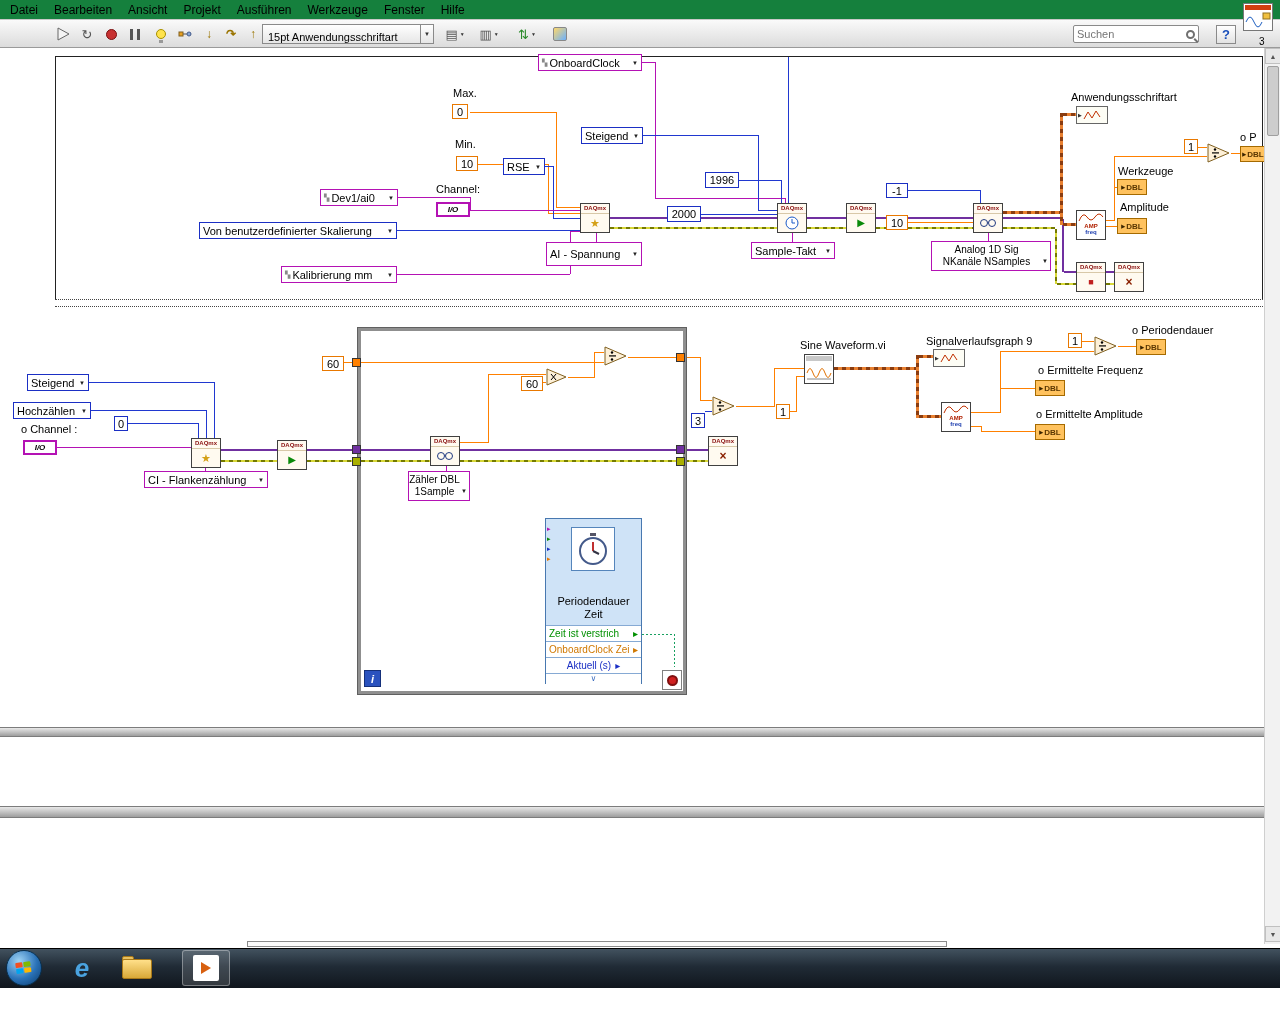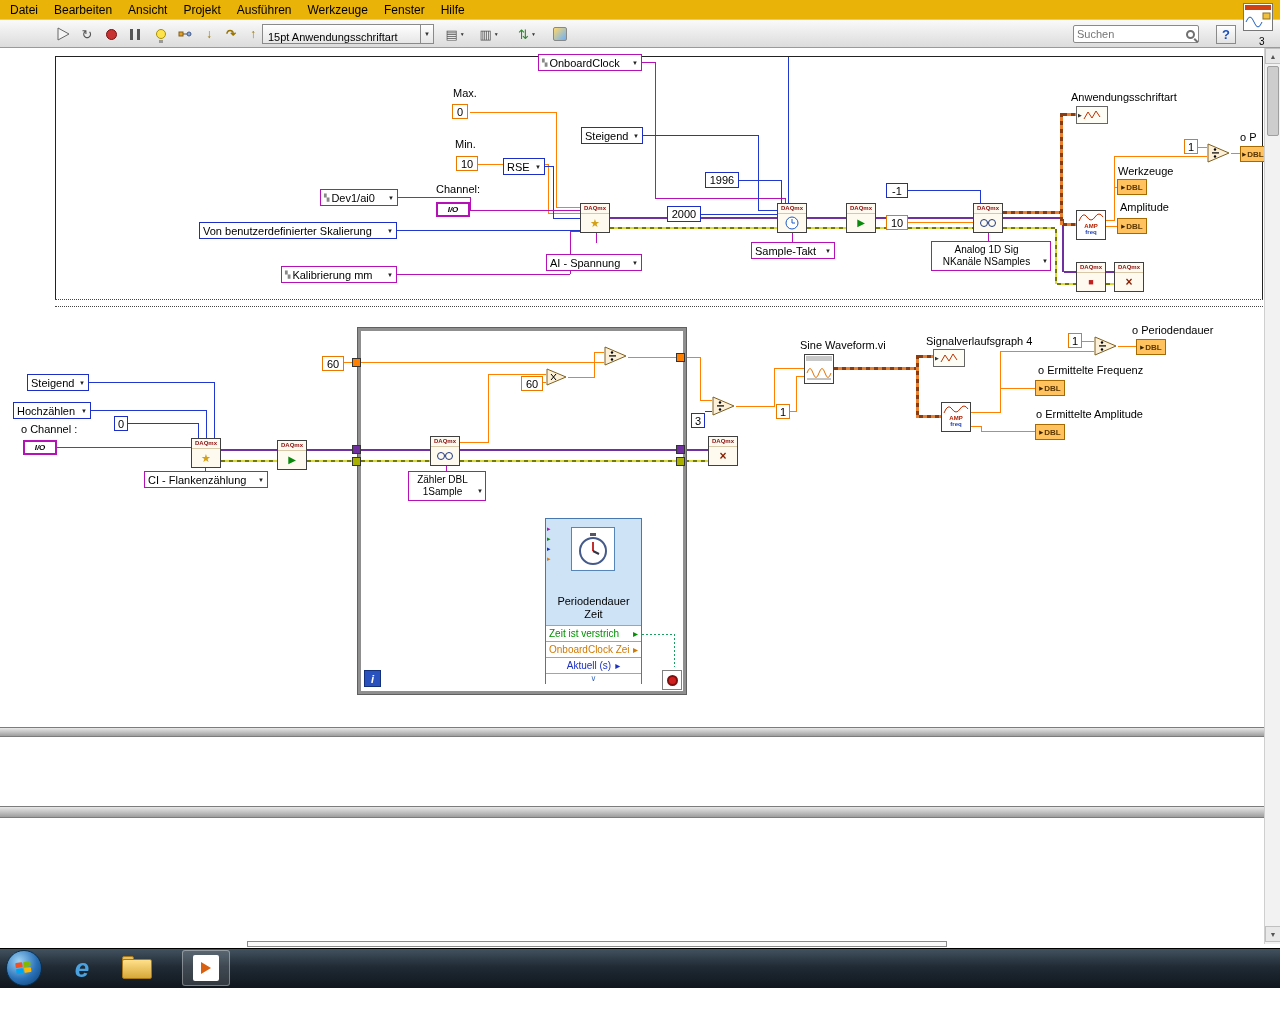--- a/index.html
+++ b/index.html
@@ -1,20 +1,20 @@
 <!DOCTYPE html>
 <html><head>
 <meta charset="utf-8">
 <style>
 *{margin:0;padding:0;box-sizing:border-box}
 html,body{width:1280px;height:1024px}
 body{position:relative;background:#fff;font-family:"Liberation Sans",sans-serif;overflow:hidden;font-size:11px}
 .abs{position:absolute}
 
-#menubar{position:absolute;left:0;top:0;width:1280px;height:20px;background:#eab308;border-bottom:1px solid #c9c9c9;display:flex;align-items:center;font-size:12px;padding-left:2px}
+#menubar{position:absolute;left:0;top:0;width:1280px;height:20px;background:#15803d;border-bottom:1px solid #c9c9c9;display:flex;align-items:center;font-size:12px;padding-left:2px}
 .mitem{padding:2px 8px;cursor:default}
 #toolbar{position:absolute;left:0;top:20px;width:1280px;height:28px;background:linear-gradient(#fafafa,#dcdcdc);border-bottom:1px solid #9a9a9a}
 .tb{position:absolute;top:3px;width:22px;height:22px;display:flex;align-items:center;justify-content:center;gap:2px}
 .tglyph{font-size:13px;color:#555}
 .gold{color:#9a7400;font-weight:bold;font-size:12px}
 .green{color:#2a8a2a}
 .abort-dot{width:11px;height:11px;border-radius:50%;background:#c83232;border:1px solid #7a1010}
 .pbar{width:3px;height:11px;background:#555;display:inline-block;margin:0 1px}
 .bulb{width:10px;height:10px;border-radius:50%;background:#ffe34d;border:1px solid #a89000;position:relative}
 .bulb::after{content:"";position:absolute;left:2px;top:10px;width:4px;height:3px;background:#999}
@@ -288,21 +288,21 @@
     <span class="grid">▚</span>
     <span>Kalibrierung mm</span>
     <span class="dd">▼</span>
   </div>
   <div class="daqmx" style="left:580px;top:203px">
     <span class="dqh">DAQmx</span>
     <span class="dqg">
         <span class="g-star">★</span>
       </span>
   </div>
-  <div class="ring b-mg" style="left:546px;top:254px;width:96px;height:17px">
+  <div class="ring b-mg" style="left:546px;top:242px;width:96px;height:24px">
     <span>AI - Spannung</span>
     <span class="dd">▼</span>
   </div>
   <div class="cst b-bl" style="left:667px;top:206px;width:34px;height:16px">2000</div>
   <div class="daqmx" style="left:777px;top:203px">
     <span class="dqh">DAQmx</span>
     <span class="dqg">
         <svg width="14" height="14">
           <circle cx="7" cy="7" r="6" fill="#fff" stroke="#1a5ac8"></circle>
           <line x1="7" y1="7" x2="7" y2="3" stroke="#1a5ac8"></line>
@@ -493,21 +493,21 @@
   <div class="daqmx" style="left:430px;top:436px">
     <span class="dqh">DAQmx</span>
     <span class="dqg">
         <svg width="16" height="10">
           <circle cx="4" cy="5" r="3.5" fill="none" stroke="#203a80"></circle>
           <circle cx="12" cy="5" r="3.5" fill="none" stroke="#203a80"></circle>
           <line x1="7.5" y1="4" x2="8.5" y2="4" stroke="#203a80"></line>
         </svg>
       </span>
   </div>
-  <div class="ring b-mg ring2" style="left:408px;top:471px;width:78px;height:30px">
+  <div class="ring b-mg ring2" style="left:408px;top:471px;width:62px;height:30px">
     <span>Zähler DBL</span>
     <span>1Sample</span>
     <span class="dd">▼</span>
   </div>
 
   <div id="express">
     <span class="exar" style="top:6px;color:#b412b4">▸</span>
     <span class="exar" style="top:16px;color:#0a8a0a">▸</span>
     <span class="exar" style="top:26px;color:#1b2fc4">▸</span>
     <span class="exar" style="top:36px;color:#e87800">▸</span>
@@ -558,21 +558,21 @@
     </svg>
   <div class="cst b-or" style="left:776px;top:404px;width:14px;height:15px">1</div>
   <div class="lbl" style="left:800px;top:339px">Sine Waveform.vi</div>
   <div class="node" style="left:804px;top:354px;width:30px;height:30px">
     <svg width="28" height="28">
         <rect x="1" y="1" width="26" height="5" fill="#c8c8c8"></rect>
         <path d="M2,18 q3,-9 6,0 t6,0 t6,0 t6,0" stroke="#e07000" fill="none"></path>
         <line x1="2" y1="24" x2="26" y2="24" stroke="#888"></line>
       </svg>
   </div>
-  <div class="lbl" style="left:926px;top:335px">Signalverlaufsgraph 4</div>
+  <div class="lbl" style="left:926px;top:335px">Signalverlaufsgraph 9</div>
   <div class="gterm" style="left:933px;top:349px">
     <span class="ar">▶</span>
     <svg width="20" height="12">
         <path d="M1,10 L5,3 L9,9 L13,2 L17,8" stroke="#c03000" fill="none"></path>
       </svg>
   </div>
   <div class="node ampfreq" style="left:941px;top:402px">
     <svg width="26" height="12">
         <path d="M1,10 Q5,0 9,6 T17,6 T25,6" stroke="#c03000" fill="none"></path>
       </svg>

